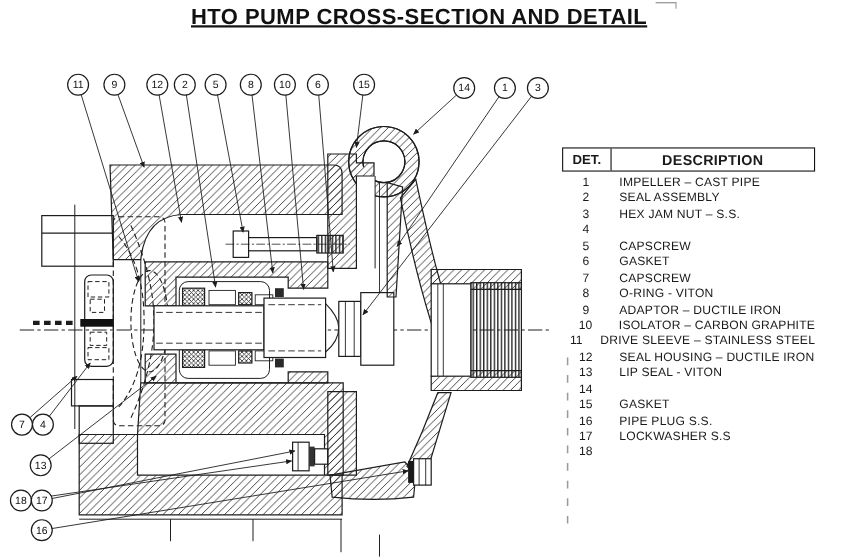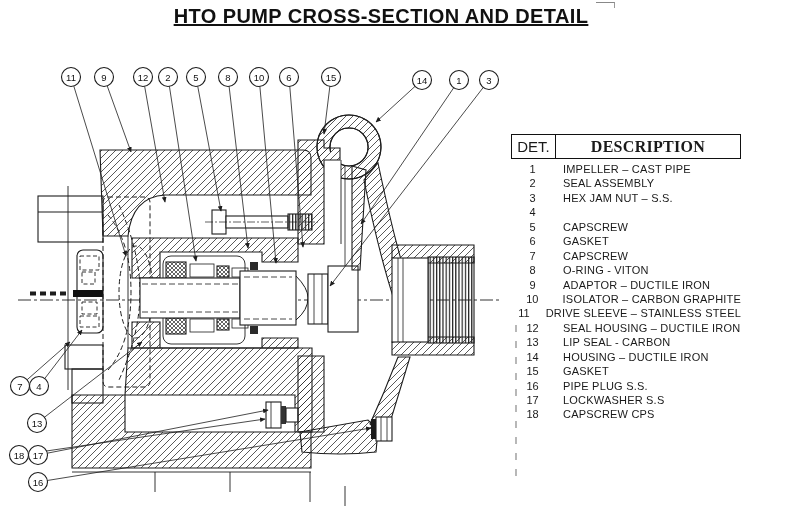--- a/index.html
+++ b/index.html
@@ -5,24 +5,24 @@
   html,body{margin:0;padding:0;background:#fff;width:787px;height:509px;overflow:hidden;}
   body{position:relative;font-family:"Liberation Sans","DejaVu Sans",sans-serif;color:#1a1a1a;}
   .page-title{
     position:absolute;top:5px;left:0;width:762px;text-align:center;
     font-size:20px;font-weight:bold;letter-spacing:.4px;color:#111;text-decoration:underline;
   }
   .drawing-svg{position:absolute;left:0;top:0;}
   .parts-table{position:absolute;left:511px;top:134px;width:230px;font-size:11px;}
   .pt-header{display:flex;border:1.6px solid #111;}
   .pt-header .h-det{
-    width:43px;text-align:center;font-weight:normal;font-size:15px;
+    width:43px;text-align:center;font-weight:bold;font-size:12px;
     border-right:1.6px solid #111;padding:3px 0 2px 0;
   }
-  .pt-header .h-desc{flex:1;text-align:center;font-weight:bold;font-size:16px;padding:3px 0 2px 0;letter-spacing:.3px;font-family:Liberation Serif, serif;}
+  .pt-header .h-desc{flex:1;text-align:center;font-weight:bold;font-size:13px;padding:3px 0 2px 0;letter-spacing:.3px;}
   .pt-rows{margin-top:3px;}
   .pt-row{display:flex;height:14.45px;line-height:14.45px;}
   .pt-row .c-det{width:43px;text-align:center;}
   .pt-row .c-desc{flex:1;padding-left:9px;white-space:nowrap;letter-spacing:.2px;}
   .corner-mark{position:absolute;left:596px;top:2px;width:18px;height:5px;
     border-top:1.5px solid #888;border-right:1.5px solid #999;}
 </style>
 </head>
 <body>
 
@@ -284,36 +284,34 @@
       <div class="pt-row">
         <div class="c-det">11</div>
         <div class="c-desc">DRIVE SLEEVE – STAINLESS STEEL</div>
       </div>
       <div class="pt-row">
         <div class="c-det">12</div>
         <div class="c-desc">SEAL HOUSING – DUCTILE IRON</div>
       </div>
       <div class="pt-row">
         <div class="c-det">13</div>
-        <div class="c-desc">LIP SEAL - CARBON</div>
+        <div class="c-desc">LIP SEAL - VITON</div>
       </div>
       <div class="pt-row">
         <div class="c-det">14</div>
-        <div class="c-desc">HOUSING – DUCTILE IRON</div>
       </div>
       <div class="pt-row">
         <div class="c-det">15</div>
         <div class="c-desc">GASKET</div>
       </div>
       <div class="pt-row">
         <div class="c-det">16</div>
         <div class="c-desc">PIPE PLUG S.S.</div>
       </div>
       <div class="pt-row">
         <div class="c-det">17</div>
         <div class="c-desc">LOCKWASHER S.S</div>
       </div>
       <div class="pt-row">
         <div class="c-det">18</div>
-        <div class="c-desc">CAPSCREW CPS</div>
       </div>
     </div>
 </div>
 
 </body></html>

